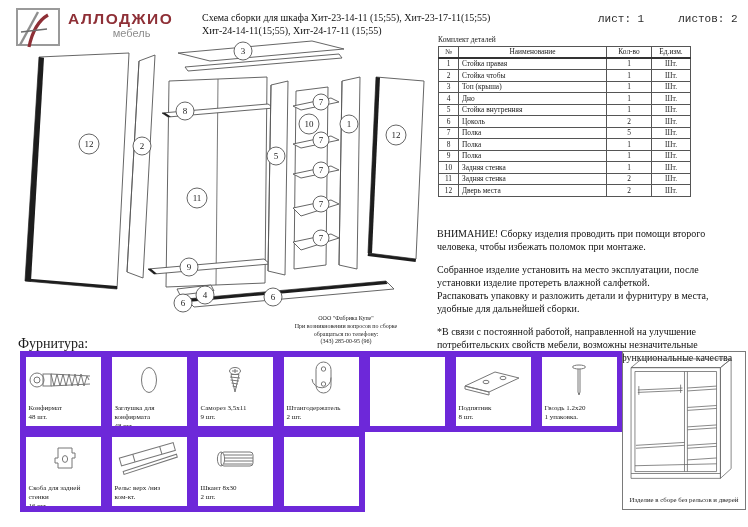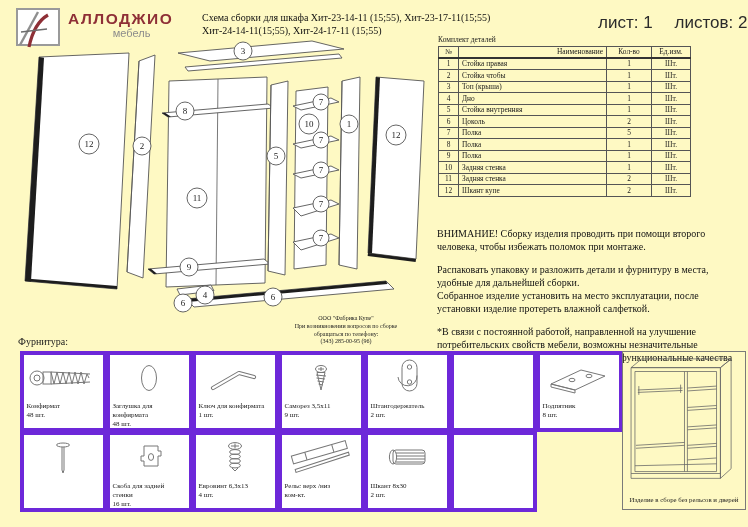--- a/index.html
+++ b/index.html
@@ -1,57 +1,57 @@
 <!DOCTYPE html>
 <html><head>
 <meta charset="utf-8">
 <style>
   * { box-sizing: border-box; }
   html,body { margin:0; padding:0; background:#e8e8e8; }
   .page {
-    position:relative; width:748px; height:527px; background:#fef9c3;
+    position:relative; width:748px; height:527px; background:#ffffff;
     font-family:"Liberation Serif", serif; color:#1a1a1a; overflow:hidden;
     margin:0 auto;
   }
   
   .logo { position:absolute; left:16px; top:8px; display:flex; gap:8px; }
   .logo-box { width:44px; height:38px; border:2px solid #9a9a9a; position:relative; background:#fff; }
   .logo-box svg { position:absolute; left:-4px; top:-3px; overflow:visible; }
   .brand { font-family:"Liberation Sans", sans-serif; padding-top:3px; }
   .brand-name { font-weight:bold; font-size:15.5px; letter-spacing:1.5px; color:#8e2f36; line-height:1.05; }
   .brand-sub { font-size:11px; color:#8c8c8c; text-align:center; padding-left:22px; line-height:1.1; }
   .title { position:absolute; left:202px; top:11px; width:420px; font-size:10px; line-height:1.3; color:#111; }
-  .sheet-info { position:absolute; left:598px; top:13px; font-family:Liberation Sans, sans-serif;
-    font-size:17px; color:#2b2b2b; display:flex; gap:22px; }
+  .sheet-info { position:absolute; left:598px; top:13px; font-family:Liberation Mono, monospace;
+    font-size:11px; color:#2b2b2b; display:flex; gap:34px; }
   
   .parts { position:absolute; left:438px; top:35px; width:252px; }
   .parts-title { font-size:7.5px; margin-bottom:2px; }
   .parts table { border-collapse:collapse; width:100%; font-size:7.4px; table-layout:fixed; }
   .parts th, .parts td { border:1px solid #555; padding:0 3px; height:11.5px; line-height:1; vertical-align:middle; }
-  .parts thead th { font-weight:normal; text-align:right; border-bottom:2px solid #333; }
+  .parts thead th { font-weight:normal; text-align:center; border-bottom:2px solid #333; }
   .parts .c-num, .parts .c-qty, .parts .c-unit { text-align:center; }
   
   .notices { position:absolute; left:437px; top:227px; width:305px; font-size:10px; line-height:1.33; color:#111; }
   .notices p { margin:0; }
   .notices p.gap { margin-bottom:9px; }
   .notices p.gap-top { margin-top:9px; }
   
   .diagram { position:absolute; left:15px; top:40px; }
   .part { fill:#ffffff; stroke:#555; stroke-width:0.9; stroke-linejoin:round; }
   .dark { fill:#1d1d1d; stroke:none; }
   .pline { stroke:#555; stroke-width:0.8; fill:none; }
   .callout circle { fill:#ffffff; stroke:#555; stroke-width:0.9; }
   .callout text { font-family:"Liberation Serif", serif; font-size:9px; text-anchor:middle; fill:#222; }
   .manufacturer { position:absolute; left:262px; top:315px; width:168px; text-align:center;
     font-size:6px; line-height:1.3; color:#222; }
   
-  .hw-title { position:absolute; left:18px; top:336px; font-size:10px;text-align:center; }
+  .hw-title { position:absolute; left:18px; top:336px; font-size:14px;text-align:center; }
   .hw-grid { position:absolute; left:20px; top:351px; display:grid;
     grid-template-columns:repeat(7,86px); grid-template-rows:80px 80px; }
-  .hw-cell { border:4px solid #6d28d9; margin:-0.5px; background:#fff; overflow:hidden; }
+  .hw-cell { border:6px solid #6d28d9; margin:-0.5px; background:#fff; overflow:hidden; }
   .hw-icon { height:46px; display:flex; align-items:center; justify-content:center; }
   .hw-caption { font-size:7px; line-height:1.3; padding:1px 3px 0; }
   .hi { stroke:#777; fill:none; stroke-width:1; }
   
   .assembled { position:absolute; left:622px; top:351px; width:124px; height:159px;
     border:1px solid #7a7a7a; padding-top:3px; }
   .assembled-caption { font-size:6.8px; text-align:center; margin-top:1px; }
   .wline { stroke:#666; stroke-width:0.8; fill:none; stroke-linejoin:round; }
 </style>
 </head>
@@ -310,32 +310,32 @@
             <td class="c-unit">Шт.</td>
           </tr>
         <tr>
             <td class="c-num">11</td>
             <td>Задняя стенка</td>
             <td class="c-qty">2</td>
             <td class="c-unit">Шт.</td>
           </tr>
         <tr>
             <td class="c-num">12</td>
-            <td>Шкант купе</td>
+            <td>Дверь места</td>
             <td class="c-qty">2</td>
             <td class="c-unit">Шт.</td>
           </tr>
       </tbody>
     </table>
   </div>
 
   <div class="notices">
     <p class="gap">ВНИМАНИЕ! Сборку изделия проводить при помощи второго человека, чтобы избежать поломок при монтаже.</p>
+    <p>Собранное изделие установить на место эксплуатации, после установки изделие протереть влажной салфеткой.</p>
     <p>Распаковать упаковку и разложить детали и фурнитуру в места, удобные для дальнейшей сборки.</p>
-    <p>Собранное изделие установить на место эксплуатации, после установки изделие протереть влажной салфеткой.</p>
     <p class="gap-top">*В связи с постоянной работой, направленной на улучшение потребительских свойств мебели, возможны незначительные изменения в конструкции не влияющие на функциональные качества изделий.</p>
   </div>
 
   <div class="hw-title">Фурнитура:</div>
 
   <div class="hw-grid">
 
     <div class="hw-cell">
       <div class="hw-icon">
         <svg width="72" height="32" viewBox="0 0 72 32">
@@ -354,32 +354,20 @@
     </div>
     <div class="hw-cell">
       <div class="hw-icon">
         <svg width="72" height="32" viewBox="0 0 72 32">
             <ellipse class="hi" cx="36" cy="16" rx="7.5" ry="12.5"></ellipse>
           </svg>
       </div>
       <div class="hw-caption">
           <div>Заглушка для конфирмата</div>
           <div>48 шт.</div>
-        </div>
-    </div>
-    <div class="hw-cell">
-      <div class="hw-icon">
-        <svg width="72" height="32" viewBox="0 0 72 32">
-          <path d="M14,26 L40,11 L55,15" stroke="#777" stroke-width="4.2" fill="none" stroke-linecap="round" stroke-linejoin="round"></path>
-          <path d="M14,26 L40,11 L55,15" stroke="#fff" stroke-width="2.2" fill="none" stroke-linecap="round" stroke-linejoin="round"></path>
-        </svg>
-      </div>
-      <div class="hw-caption">
-          <div>Ключ для конфирмата</div>
-          <div>1 шт.</div>
         </div>
     </div>
     <div class="hw-cell">
       <div class="hw-icon">
         <svg width="72" height="32" viewBox="0 0 72 32">
           <ellipse class="hi" cx="36" cy="7" rx="5.5" ry="3.5"></ellipse>
           <line class="hi" x1="33" y1="7" x2="39" y2="7"></line>
             <line class="hi" x1="36" y1="5" x2="36" y2="9"></line>
           <polygon class="hi" points="32,10.5 40,10.5 36,28"></polygon>
           <line class="hi" x1="31" y1="13" x2="41" y2="14"></line>
@@ -423,49 +411,35 @@
           <div>8 шт.</div>
         </div>
     </div>
     <div class="hw-cell">
       <div class="hw-icon">
         <svg width="72" height="40" viewBox="0 0 72 40">
           <ellipse class="hi" cx="36" cy="7" rx="6.5" ry="2"></ellipse>
           <path class="hi" d="M35,9 L35,32 L36,35 L37,32 L37,9"></path>
         </svg>
       </div>
+      <div class="hw-caption">
+          <div>Гвоздь 1.2х20</div>
+          <div>1 упаковка.</div>
+        </div>
     </div>
     <div class="hw-cell">
       <div class="hw-icon">
         <svg width="72" height="40" viewBox="0 0 72 40">
           <path class="hi" d="M31,8 h14 v5 h3 v5 h-3 v10 h-14 v-5 h-3 v-5 h3 z"></path>
           <ellipse class="hi" cx="38" cy="19" rx="2.6" ry="3.4"></ellipse>
         </svg>
       </div>
       <div class="hw-caption">
           <div>Скоба для задней стенки</div>
           <div>16 шт.</div>
-        </div>
-    </div>
-    <div class="hw-cell">
-      <div class="hw-icon">
-        <svg width="72" height="40" viewBox="0 0 72 40">
-          <ellipse class="hi" cx="36" cy="8" rx="6.5" ry="3.4"></ellipse>
-          <line class="hi" x1="32" y1="8" x2="40" y2="8"></line>
-            <line class="hi" x1="36" y1="5.5" x2="36" y2="10.5"></line>
-          <ellipse class="hi" cx="36" cy="14" rx="5.4" ry="2.4"></ellipse>
-          <ellipse class="hi" cx="36" cy="18.5" rx="5.4" ry="2.4"></ellipse>
-          <ellipse class="hi" cx="36" cy="23" rx="5.4" ry="2.4"></ellipse>
-          <ellipse class="hi" cx="36" cy="27.5" rx="5.4" ry="2.4"></ellipse>
-          <path class="hi" d="M33,30 L36,33 L39,30"></path>
-        </svg>
-      </div>
-      <div class="hw-caption">
-          <div>Евровинт 6,3х13</div>
-          <div>4 шт.</div>
         </div>
     </div>
     <div class="hw-cell">
       <div class="hw-icon">
         <svg width="72" height="40" viewBox="0 0 72 40">
           <g transform="rotate(-16 36 20)">
             <rect class="hi" x="8" y="10" width="56" height="8"></rect>
             <line class="hi" x1="22" y1="10" x2="22" y2="18"></line>
               <line class="hi" x1="50" y1="10" x2="50" y2="18"></line>
             <polygon class="hi" points="8,24 64,22 64,25 8,27"></polygon>

